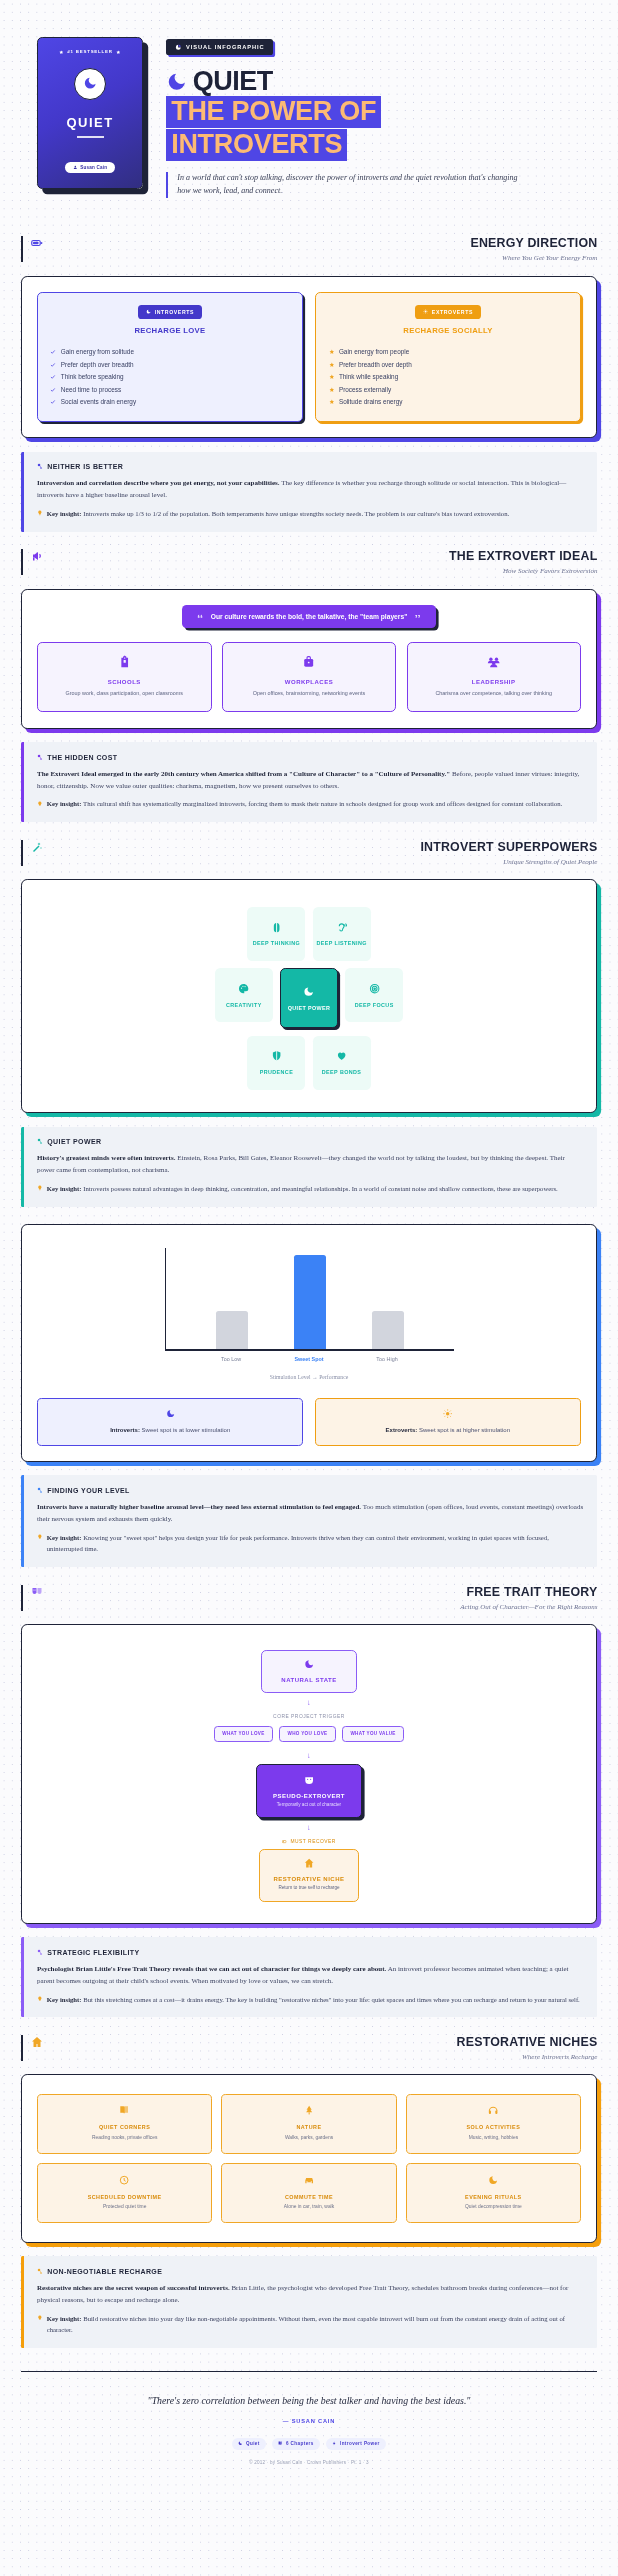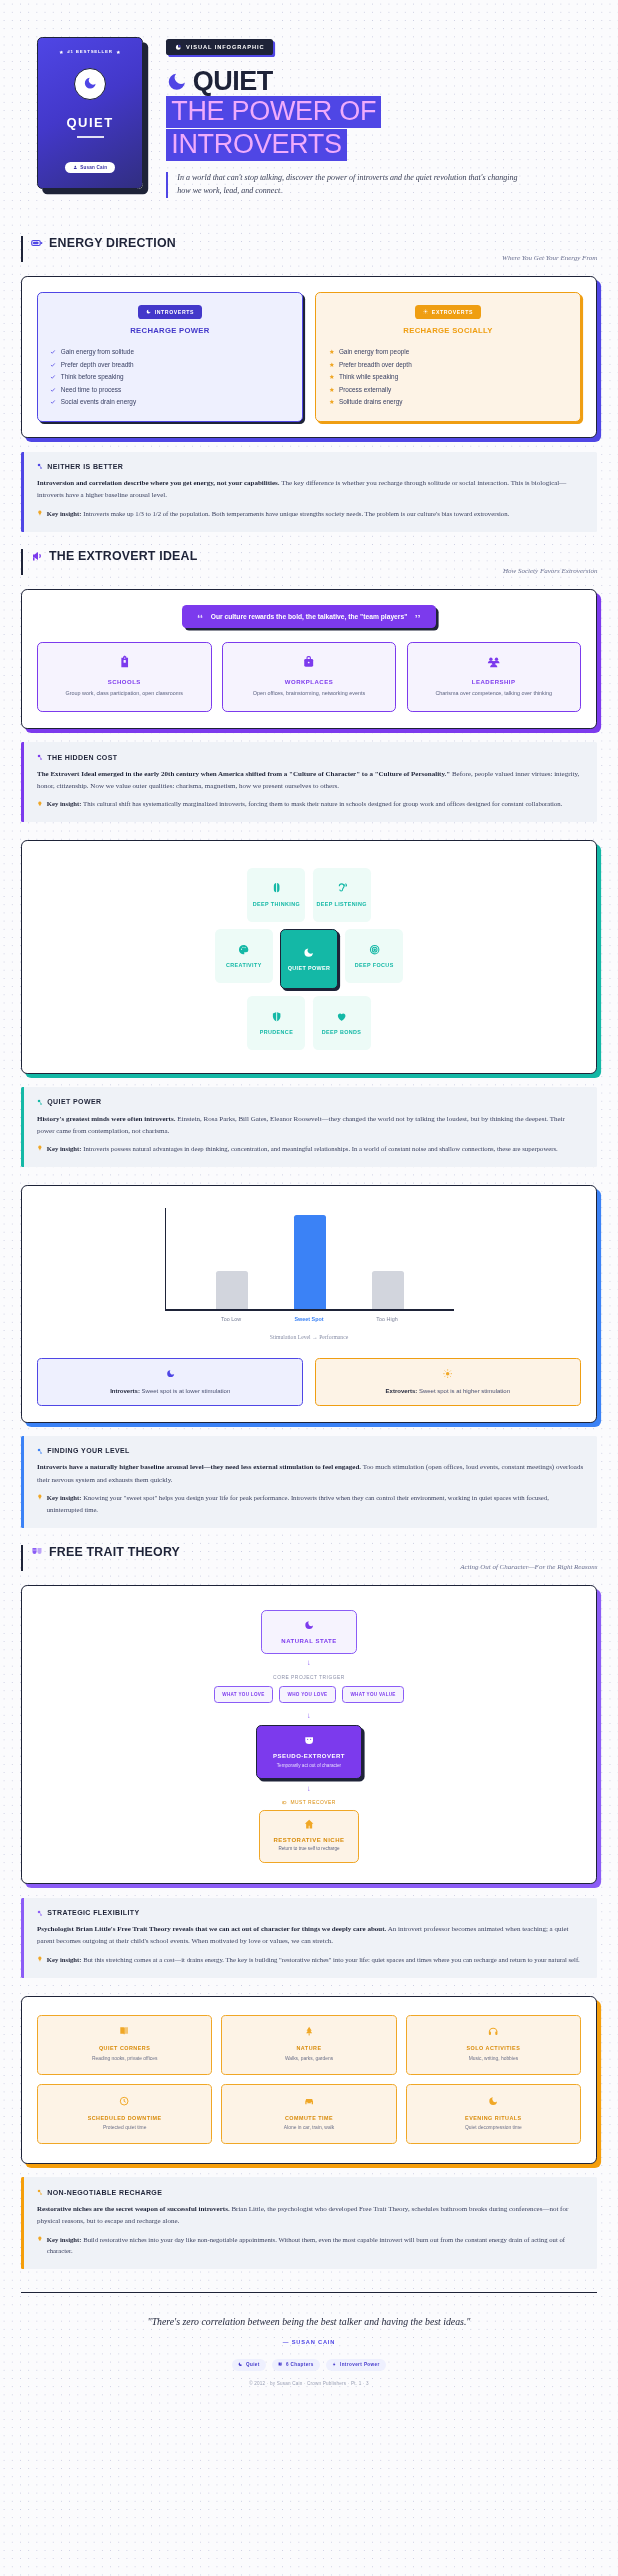--- a/index.html
+++ b/index.html
@@ -54,36 +54,36 @@
     letter-spacing: 0.9px; padding: 4.6px 8.8px; border-radius: 2.6px;
     box-shadow: 2.1px 2.1px 0 #4f46e5; margin-bottom: 13.4px;
   }
   .badge svg { width: 6.7px; height: 6.7px; }
   .hero-title-1 {
     font-size: 27px; font-weight: bold; letter-spacing: -0.5px; color: #1e2338;
     display: flex; align-items: center; gap: 5.2px; line-height: .98;
   }
   .hero-title-1 svg { width: 21.6px; height: 21.6px; flex: 0 0 21.6px; }
   .hero-title-2, .hero-title-3 {
-    display: inline-block; background: #4f46e5; color: #f0abfc;
-    font-size: 27px; font-weight: normal; letter-spacing: -0.3px; line-height: 1.02;
+    display: inline-block; background: #4f46e5; color: #fdba74;
+    font-size: 27px; font-weight: bold; letter-spacing: -0.3px; line-height: 1.02;
     padding: 1.5px 5.2px 2.6px 5.2px; margin-top: 1.5px;
   }
   .hero-sub {
     margin-top: 11.3px; border-left: 2.6px solid #4f46e5; padding-left: 9.3px;
     font-family: "Liberation Serif", serif; font-style: italic;
     font-size: 8px; line-height: 1.62; color: #343a52; max-width: 361px;
   }
 
   
   .section { padding: 17.5px 20.6px 0 20.6px; }
   .sec-head { border-left: 2.6px solid #1e2338; padding-left: 8.8px; margin-bottom: 13.4px; }
   .sec-title {
     font-size: 12.4px; font-weight: bold; letter-spacing: 0.2px; color: #1e2338;
-    display: flex; align-items: center; gap: 5.7px;
+    display: flex; align-items: center; gap: 5.7px; justify-content: space-between;
   }
   .sec-title svg { width: 12px; height: 12px; flex: 0 0 12px; }
   .sec-sub {
     font-family: "Liberation Serif", serif; font-style: italic;
     font-size: 7px; color: #6b7191; margin-top: 4.1px; text-align: right;
   }
 
   
   .shell {
     border: 1.5px solid #1e2338; border-radius: 6.2px; background: #fff;
@@ -339,21 +339,21 @@
     <div class="shell ind">
       <div class="dual">
         <div class="col indigo">
           <div class="col-center">
             <span class="col-pill">
               <svg viewBox="0 0 24 24" fill="#fff">
                   <path d="M21 12.8A9 9 0 1111.2 3a7 7 0 009.8 9.8z"></path>
                 </svg>
               <span>INTROVERTS</span>
             </span>
-            <div class="col-head">RECHARGE POWER</div>
+            <div class="col-head">RECHARGE LOVE</div>
           </div>
           <ul>
             <li>
                 <svg viewBox="0 0 24 24" fill="none" stroke="#4f46e5" stroke-width="3.2">
                   <path d="M4 12.5l5.5 5.5L20 6"></path>
                 </svg>
                 <span>Gain energy from solitude</span>
               </li>
             <li>
                 <svg viewBox="0 0 24 24" fill="none" stroke="#4f46e5" stroke-width="3.2">
@@ -525,20 +525,31 @@
     <div class="callout-key">
       <svg viewBox="0 0 24 24" fill="#f0a726">
           <path d="M12 2a7 7 0 00-4 12.7V18h8v-3.3A7 7 0 0012 2z"></path>
           <rect x="9" y="19" width="6" height="3" rx="1.5"></rect>
         </svg>
       <div><b>Key insight:</b><span> This cultural shift has systematically marginalized introverts, forcing them to mask their nature in schools designed for group work and offices designed for constant collaboration.</span></div>
     </div>
   </div>
 
   <div class="section">
+    <div class="sec-head">
+      <div class="sec-title">
+        <svg viewBox="0 0 24 24" fill="#14b8a6">
+            <path d="M4 20l11-11 2 2L6 22z"></path>
+            <path d="M16 3l.9 2.1L19 6l-2.1.9L16 9l-.9-2.1L13 6l2.1-.9z"></path>
+            <path d="M20 12l.6 1.4 1.4.6-1.4.6L20 16l-.6-1.4-1.4-.6 1.4-.6z"></path>
+          </svg>
+        <span>INTROVERT SUPERPOWERS</span>
+      </div>
+      <div class="sec-sub">Unique Strengths of Quiet People</div>
+    </div>
 
     <div class="shell sup">
       <div class="sp-wrap">
         <div class="sp-row">
           <div class="sp">
             <svg viewBox="0 0 24 24" fill="#14b8a6">
                 <path d="M11 2c-3 0-5 2.8-5 6.5v7C6 19.2 8 22 11 22zM13 2c3 0 5 2.8 5 6.5v7c0 3.7-2 6.5-5 6.5z"></path>
                 <rect x="11.4" y="2" width="1.2" height="20" fill="#edfbf7"></rect>
               </svg>
             <div class="sp-label">DEEP THINKING</div>
@@ -750,20 +761,29 @@
     <div class="callout-key">
       <svg viewBox="0 0 24 24" fill="#f0a726">
           <path d="M12 2a7 7 0 00-4 12.7V18h8v-3.3A7 7 0 0012 2z"></path>
           <rect x="9" y="19" width="6" height="3" rx="1.5"></rect>
         </svg>
       <div><b>Key insight:</b><span> But this stretching comes at a cost—it drains energy. The key is building "restorative niches" into your life: quiet spaces and times where you can recharge and return to your natural self.</span></div>
     </div>
   </div>
 
   <div class="section">
+    <div class="sec-head">
+      <div class="sec-title">
+        <svg viewBox="0 0 24 24" fill="#f0a726">
+            <path d="M12 2L2 11h3v11h6v-6h2v6h6V11h3z"></path>
+          </svg>
+        <span>RESTORATIVE NICHES</span>
+      </div>
+      <div class="sec-sub">Where Introverts Recharge</div>
+    </div>
 
     <div class="shell nich">
       <div class="niche-grid">
         <div class="niche">
           <svg viewBox="0 0 24 24" fill="#f0a726">
               <path d="M3 3h7a3 3 0 013 3v15a3 3 0 00-3-3H3z"></path>
               <path d="M21 3h-7a3 3 0 00-3 3v15a3 3 0 013-3h7z" opacity=".6"></path>
             </svg>
           <div class="niche-label">QUIET CORNERS</div>
           <div class="niche-desc">Reading nooks, private offices</div>

